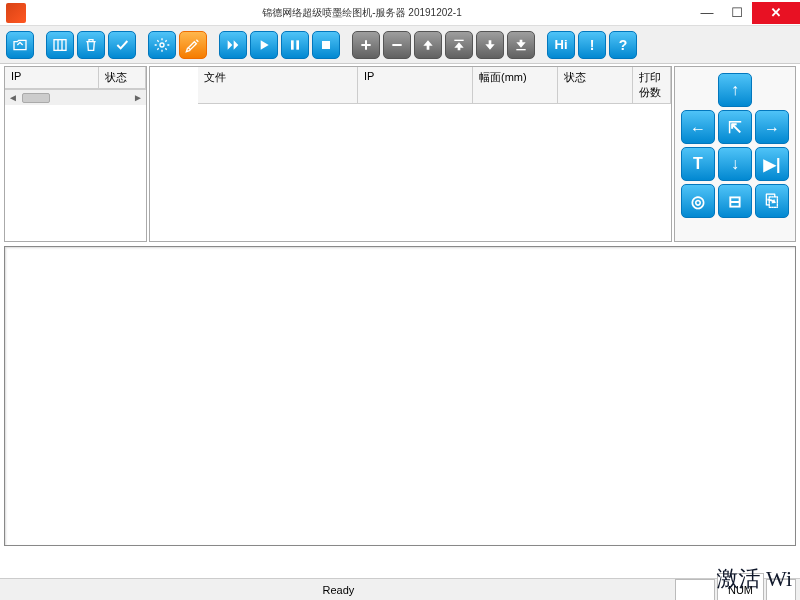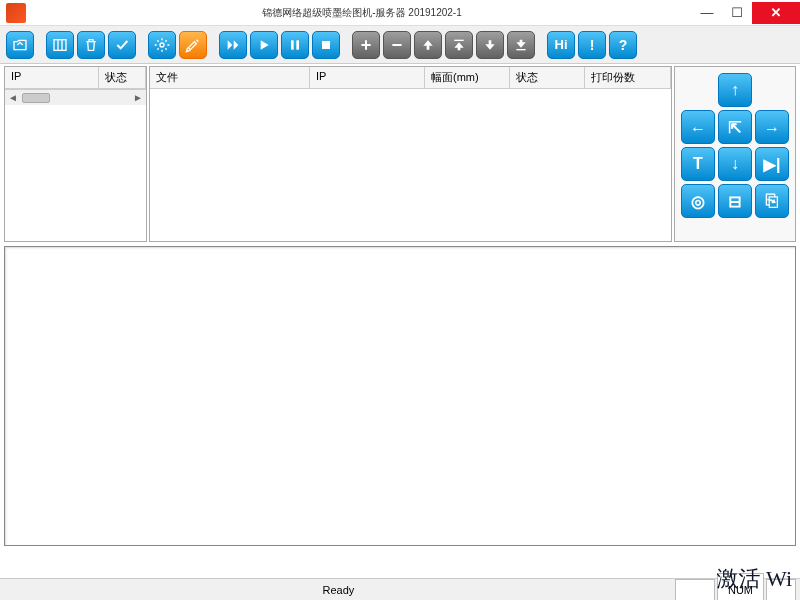--- a/index.html
+++ b/index.html
@@ -21,21 +21,21 @@
 .lph > div { padding: 3px 6px; border-right: 1px solid #ccc; }
 .lpbody { flex: 1; overflow: hidden; }
 .lprow { display: flex; align-items: center; font-size: 12px; }
 .lprow input[type=checkbox] { margin: 2px 3px; }
 .lprow .ip { flex: 1; background: #0a84ff; color: #fff; padding: 1px 4px; }
 .lprow .st { width: 30px; background: #0a84ff; color: #fff; text-align: center; padding: 1px 0; }
 .lpsb { height: 16px; background: #f0f0f0; border-top: 1px solid #ccc; display: flex; align-items: center; }
 .lpsb .ar { width: 16px; text-align: center; color: #666; font-size: 10px; }
 .lpsb .th { width: 28px; height: 10px; background: #ccc; border: 1px solid #aaa; border-radius: 2px; margin-left: 1px; }
 .centerpane { flex: 1; border: 1px solid #aaa; margin: 2px; background: #fff; }
-.cph { display: flex; background: #f5f5f5; border-bottom: 1px solid #ccc; font-size: 11px; }
+.cph { display: flex; background: #f5f5f5; border-bottom: 1px solid #ccc; font-size: 11px; margin-left: 48px; }
 .cph > div { padding: 3px 6px; border-right: 1px solid #ccc; }
 .rightpane { width: 122px; border: 1px solid #aaa; margin: 2px 4px 2px 0; background: #f8f8f8; display: flex; align-items: flex-start; justify-content: center; padding-top: 6px; }
 .navgrid { display: grid; grid-template-columns: repeat(3,34px); grid-template-rows: repeat(4,34px); gap: 3px; }
 .navbtn { border-radius: 5px; background: linear-gradient(#4fc3f7,#0288d1); border: 1px solid #0277bd; display: flex; align-items: center; justify-content: center; cursor: pointer; color: #fff; font-size: 16px; font-weight: bold; }
 .empty { background: transparent; border: none; cursor: default; }
 .bottompane { margin: 2px 4px; height: 300px; border: 1px solid #888; background: #fff; box-shadow: inset 1px 1px 2px rgba(0,0,0,0.15); }
 .statusbar { position: absolute; bottom: 0; left: 0; right: 0; height: 22px; background: #f0f0f0; border-top: 1px solid #ccc; display: flex; align-items: center; padding: 0 4px; font-size: 11px; }
 .statusbar .ready { flex: 1; text-align: center; }
 .statusbar .cell { border: 1px solid #bbb; padding: 10px 10px; margin-left: 2px; background: #fff; }
 .watermark { position: absolute; right: 8px; bottom: 6px; color: #0f172a; font-size: 22px; font-family: "Microsoft YaHei"; pointer-events: none; }

